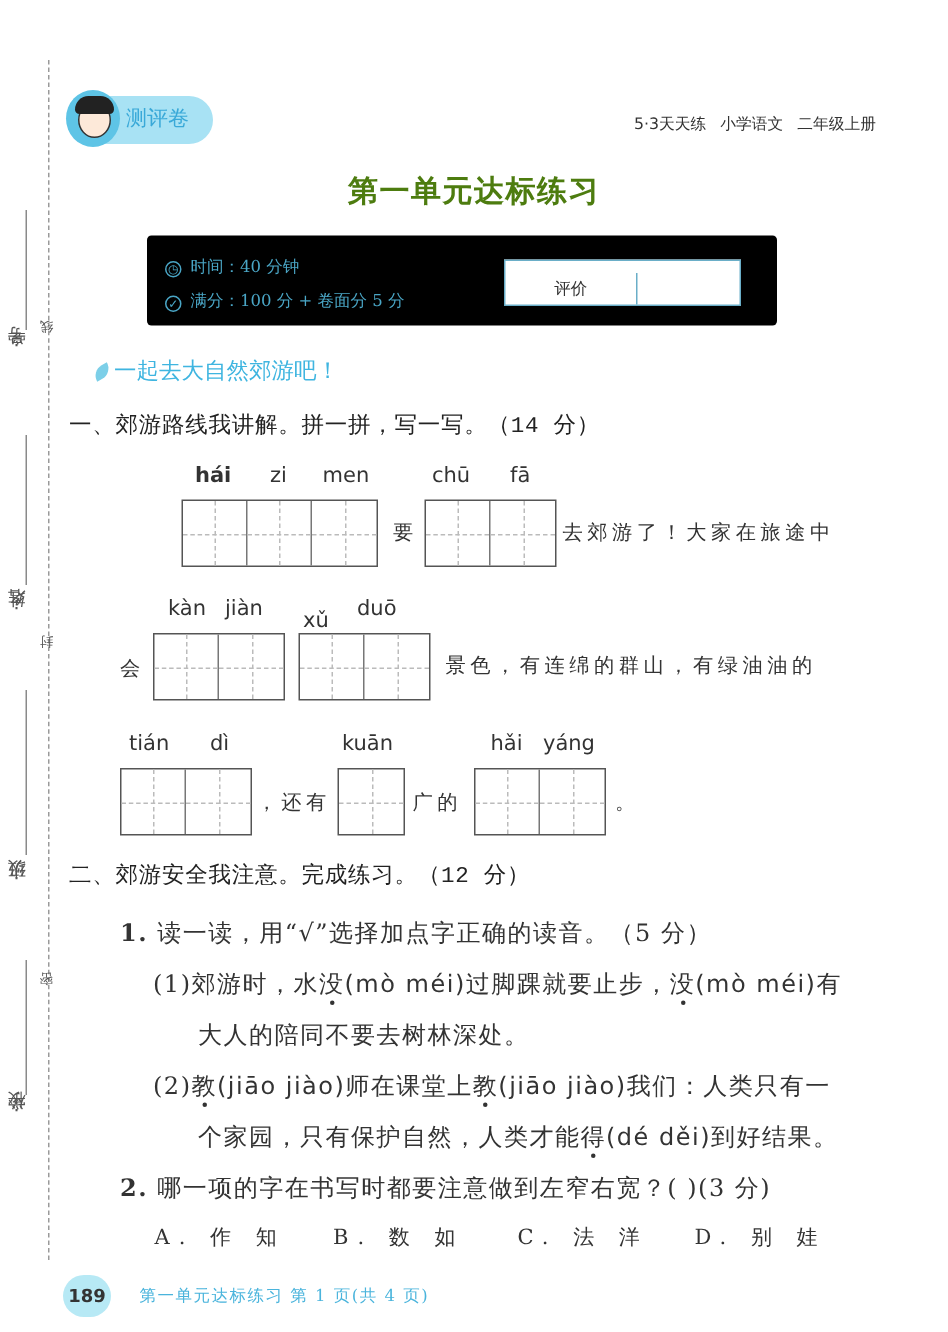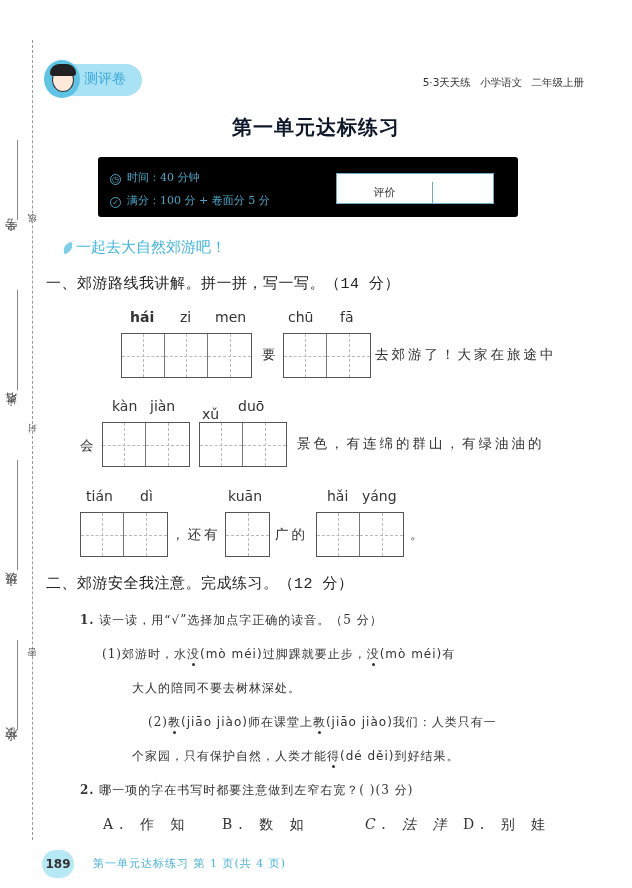--- a/index.html
+++ b/index.html
@@ -13,45 +13,45 @@
   .vmark { position: absolute; left: 26px; font-size: 9px; color: #555; background: #fff; writing-mode: vertical-rl; transform: rotate(180deg); font-family: "DejaVu Sans", sans-serif; }
 
   
   .badge { position: absolute; left: 46px; top: 64px; width: 96px; height: 32px; border-radius: 16px; background: #a8e2f4; }
   .badge-avatar { position: absolute; left: 44px; top: 60px; width: 36px; height: 38px; border-radius: 50%; background: #5ec4e6; overflow: hidden; }
   .badge-avatar .face { position: absolute; left: 8px; top: 8px; width: 22px; height: 24px; border-radius: 50%; background: #fde9d9; border: 1px solid #333; }
   .badge-avatar .hair { position: absolute; left: 6px; top: 4px; width: 26px; height: 12px; background: #222; border-radius: 12px 12px 4px 4px; }
   .badge-text { position: absolute; left: 84px; top: 70px; font-family: "DejaVu Sans", sans-serif; font-size: 14px; color: #3aa9d8; }
   .series { position: absolute; right: 48px; top: 76px; font-family: "DejaVu Sans", sans-serif; font-size: 10.5px; color: #333; word-spacing: 6px; }
 
-  .title { position: absolute; left: 0; width: 632px; top: 114px; text-align: center; font-size: 20px; font-weight: bold; color: #0f172a; letter-spacing: 1px; }
+  .title { position: absolute; left: 0; width: 632px; top: 114px; text-align: center; font-size: 20px; font-weight: bold; color: #4d7c0f; letter-spacing: 1px; }
 
   
   .info { position: absolute; left: 98px; top: 157px; width: 420px; height: 60px; background: #000000; border-radius: 3px; }
   .info-line { position: absolute; left: 12px; font-size: 11px; color: #4aa6c6; }
   .info-line .ic { display: inline-block; width: 11px; height: 11px; border: 1px solid #4aa6c6; border-radius: 50%; font-size: 8px; line-height: 9px; text-align: center; margin-right: 6px; vertical-align: -1px; font-family: "DejaVu Sans", sans-serif; }
   .eval { position: absolute; left: 336px; top: 173px; width: 158px; height: 31px; background: #fff; border: 1px solid #6aaec8; display: flex; }
-  .eval .lbl { width: 96px; border-right: 1px solid #6aaec8; font-size: 11px; display: flex; align-items: center; justify-content: center; color: #333; margin-top: 8px; }
+  .eval .lbl { width: 88px; border-right: 1px solid #6aaec8; font-size: 11px; display: flex; align-items: center; justify-content: center; color: #333; margin-top: 8px; }
   .eval .val { flex: 1; }
 
   .theme { position: absolute; left: 62px; top: 238px; font-family: "DejaVu Sans", sans-serif; font-size: 15px; color: #3fb5e0; }
   .theme .leaf { display: inline-block; width: 12px; height: 8px; background: #7ccfe8; border-radius: 8px 0 8px 0; transform: rotate(-30deg); margin-right: 2px; }
 
   .sec { position: absolute; left: 46px; font-family: Liberation Mono, monospace; font-size: 15px; color: #222; letter-spacing: 0.5px; }
 
   .py { position: absolute; font-family: "DejaVu Sans", sans-serif; font-size: 14px; color: #333; }
   .txt { position: absolute; font-size: 13.5px; color: #333; letter-spacing: 3px; white-space: nowrap; }
 
   .grid { position: absolute; height: 45px; border: 1.5px solid #555; display: flex; background: #fff; }
   .cell { width: 43px; height: 100%; position: relative; border-right: 1px solid #777; }
   .cell:last-child { border-right: none; }
   .cell::before { content: ""; position: absolute; left: 50%; top: 0; height: 100%; border-left: 1px dashed #bbb; }
   .cell::after { content: ""; position: absolute; top: 50%; left: 0; width: 100%; border-top: 1px dashed #bbb; }
 
-  .q { position: absolute; font-size: 12px; color: #333; white-space: nowrap; letter-spacing: 1px; }
+  .q { position: absolute; font-size: 16px; color: #333; white-space: nowrap; letter-spacing: 1px; }
   .q b { font-family: "DejaVu Serif", serif; }
   .dot { position: relative; }
   .dot::after { content: ""; position: absolute; left: 50%; bottom: -5px; width: 3px; height: 3px; margin-left: -1.5px; border-radius: 50%; background: #333; }
   .pyi { font-family: "DejaVu Sans", sans-serif; }
 
   .opt { position: absolute; top: 816px; font-size: 14px; color: #333; letter-spacing: 6px; }
 
   .footer-num { position: absolute; left: 42px; top: 850px; width: 32px; height: 28px; border-radius: 14px; background: #b7e9f5; font-family: "DejaVu Sans", sans-serif; font-size: 12px; font-weight: bold; text-align: center; line-height: 28px; color: #333; }
   .footer-text { position: absolute; left: 93px; top: 856px; font-size: 11px; color: #4ab4dc; letter-spacing: 1px; }
 </style>
@@ -148,28 +148,28 @@
 
 <div class="sec" style="top:574px;">二、郊游安全我注意。完成练习。（12 分）</div>
 
 <div class="q" style="left:80px;top:612px;"><b>1.</b> <span>读一读，用“√”选择加点字正确的读音。（5 分）</span></div>
 
 <div class="q" style="left:102px;top:646px;">
   <span>(1)郊游时，水</span><span class="dot">没</span><span class="pyi">(mò   méi)</span><span>过脚踝就要止步，</span><span class="dot">没</span><span class="pyi">(mò   méi)</span><span>有</span>
 </div>
 <div class="q" style="left:132px;top:680px;">大人的陪同不要去树林深处。</div>
 
-<div class="q" style="left:102px;top:714px;margin-left:46px;">
+<div class="q" style="left:102px;top:714px;">
   <span>(2)</span><span class="dot">教</span><span class="pyi">(jiāo   jiào)</span><span>师在课堂上</span><span class="dot">教</span><span class="pyi">(jiāo   jiào)</span><span>我们：人类只有一</span>
 </div>
 <div class="q" style="left:132px;top:748px;">
   <span>个家园，只有保护自然，人类才能</span><span class="dot">得</span><span class="pyi">(dé   děi)</span><span>到好结果。</span>
 </div>
 
 <div class="q" style="left:80px;top:782px;"><b>2.</b> <span>哪一项的字在书写时都要注意做到左窄右宽？(      )(3 分)</span></div>
 
 <div class="opt" style="left:103px;">A. 作 知</div>
 <div class="opt" style="left:222px;">B. 数 如</div>
-<div class="opt" style="left:365px;font-style:italic;">C. 法 洋</div>
+<div class="opt" style="left:345px;">C. 法 洋</div>
 <div class="opt" style="left:463px;">D. 别 娃</div>
 
 <div class="footer-num">189</div>
 <div class="footer-text">第一单元达标练习   第 1 页(共 4 页)</div>
 
 </body></html>

